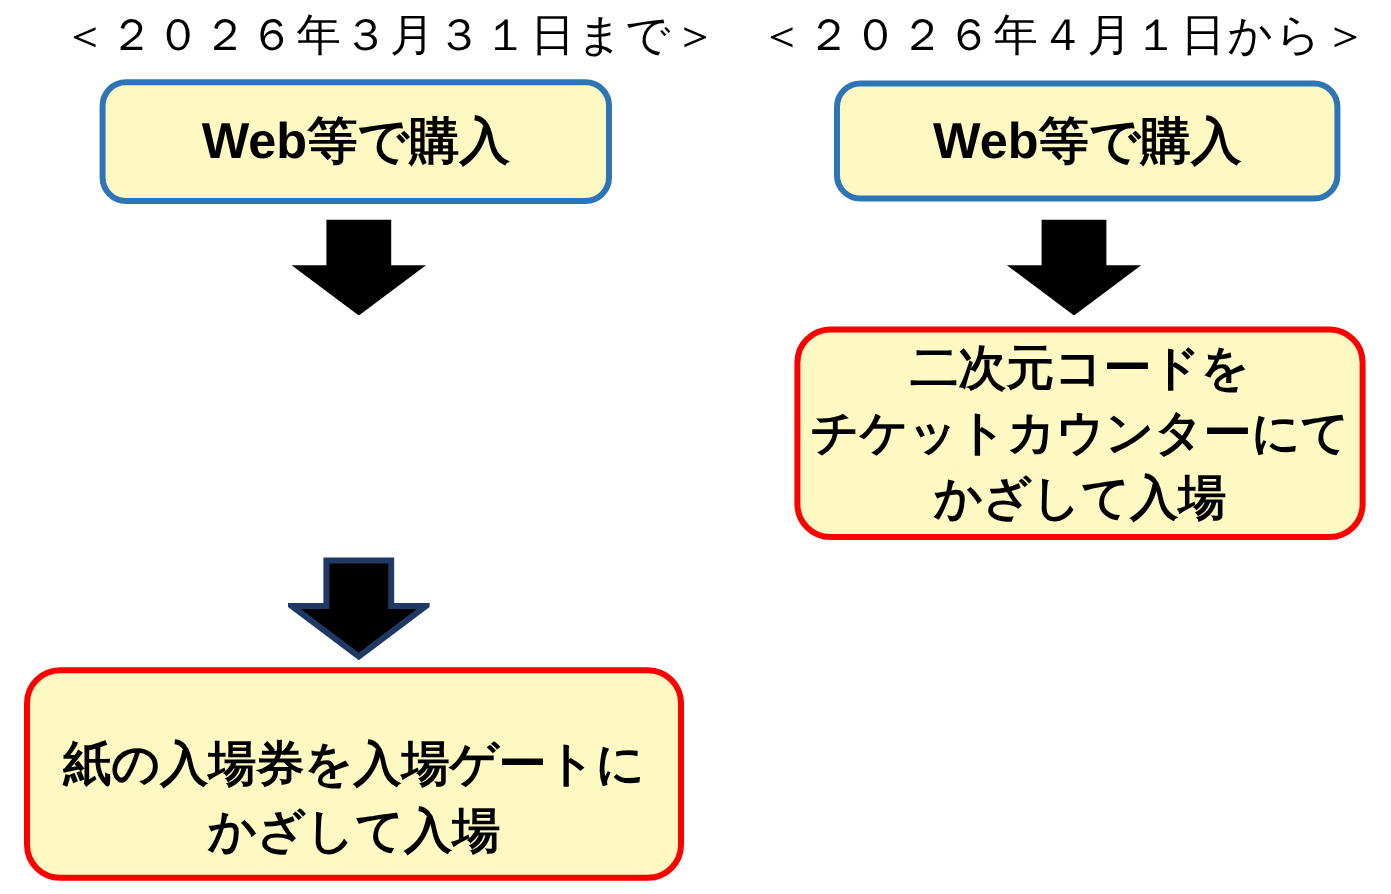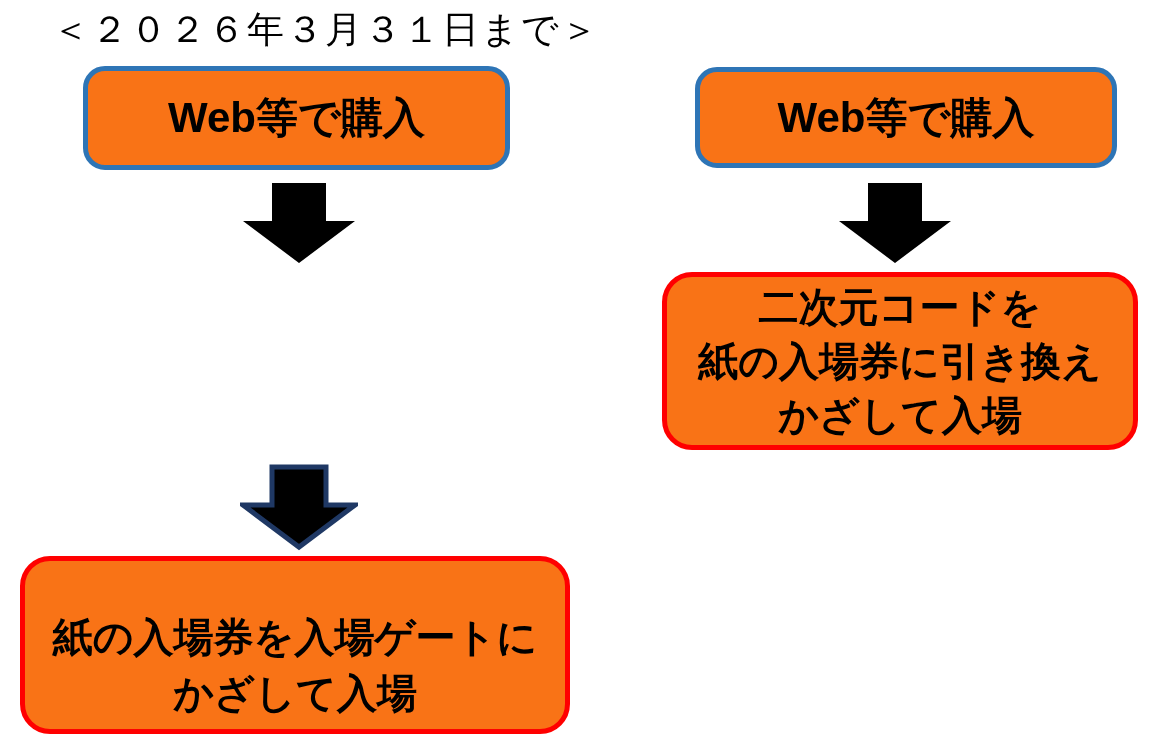--- a/index.html
+++ b/index.html
@@ -18,21 +18,21 @@
     font-weight: 400;
     color: #000000;
     letter-spacing: 2px;
     white-space: nowrap;
   }
   .heading.left  { left: 4px;   top: 5px; margin-left: 48px; }
   .heading.right { left: 633px; top: 5px; }
   .box {
     position: absolute;
     box-sizing: border-box;
-    background: #f97316;
+    background: #fef9c3;
     display: flex;
     align-items: center;
     justify-content: center;
     text-align: center;
   }
   .box .label {
     font-weight: 700;
     color: #000000;
     white-space: pre-line;
   }
@@ -71,20 +71,21 @@
   .arrow.a2 { left: 240px; top: 464px; }
   .arrow.a3 { left: 839px; top: 183px; }
 </style>
 </head>
 <body>
 
 <div class="canvas">
 
   <div class="heading left">＜２０２６年３月３１日まで＞</div>
 
+  <div class="heading right">＜２０２６年４月１日から＞</div>
 
   <div class="box blue-left">
     <span class="label">Web等で購入</span>
   </div>
 
   <svg class="arrow a1" width="112" height="80" viewBox="0 0 112 80">
     <polygon points="29,0 83,0 83,38 112,38 56,80 0,38 29,38" fill="var(--arrow-fill, #000000)"></polygon>
   </svg>
 
 
@@ -100,17 +101,17 @@
   <div class="box blue-right">
     <span class="label">Web等で購入</span>
   </div>
 
   <svg class="arrow a3" width="112" height="80" viewBox="0 0 112 80">
     <polygon points="29,0 83,0 83,38 112,38 56,80 0,38 29,38" fill="var(--arrow-fill, #000000)"></polygon>
   </svg>
 
   <div class="box red-right">
     <span class="label">二次元コードを
-紙の入場券に引き換え
+チケットカウンターにて
 かざして入場</span>
   </div>
 
 </div>
 
 </body></html>

